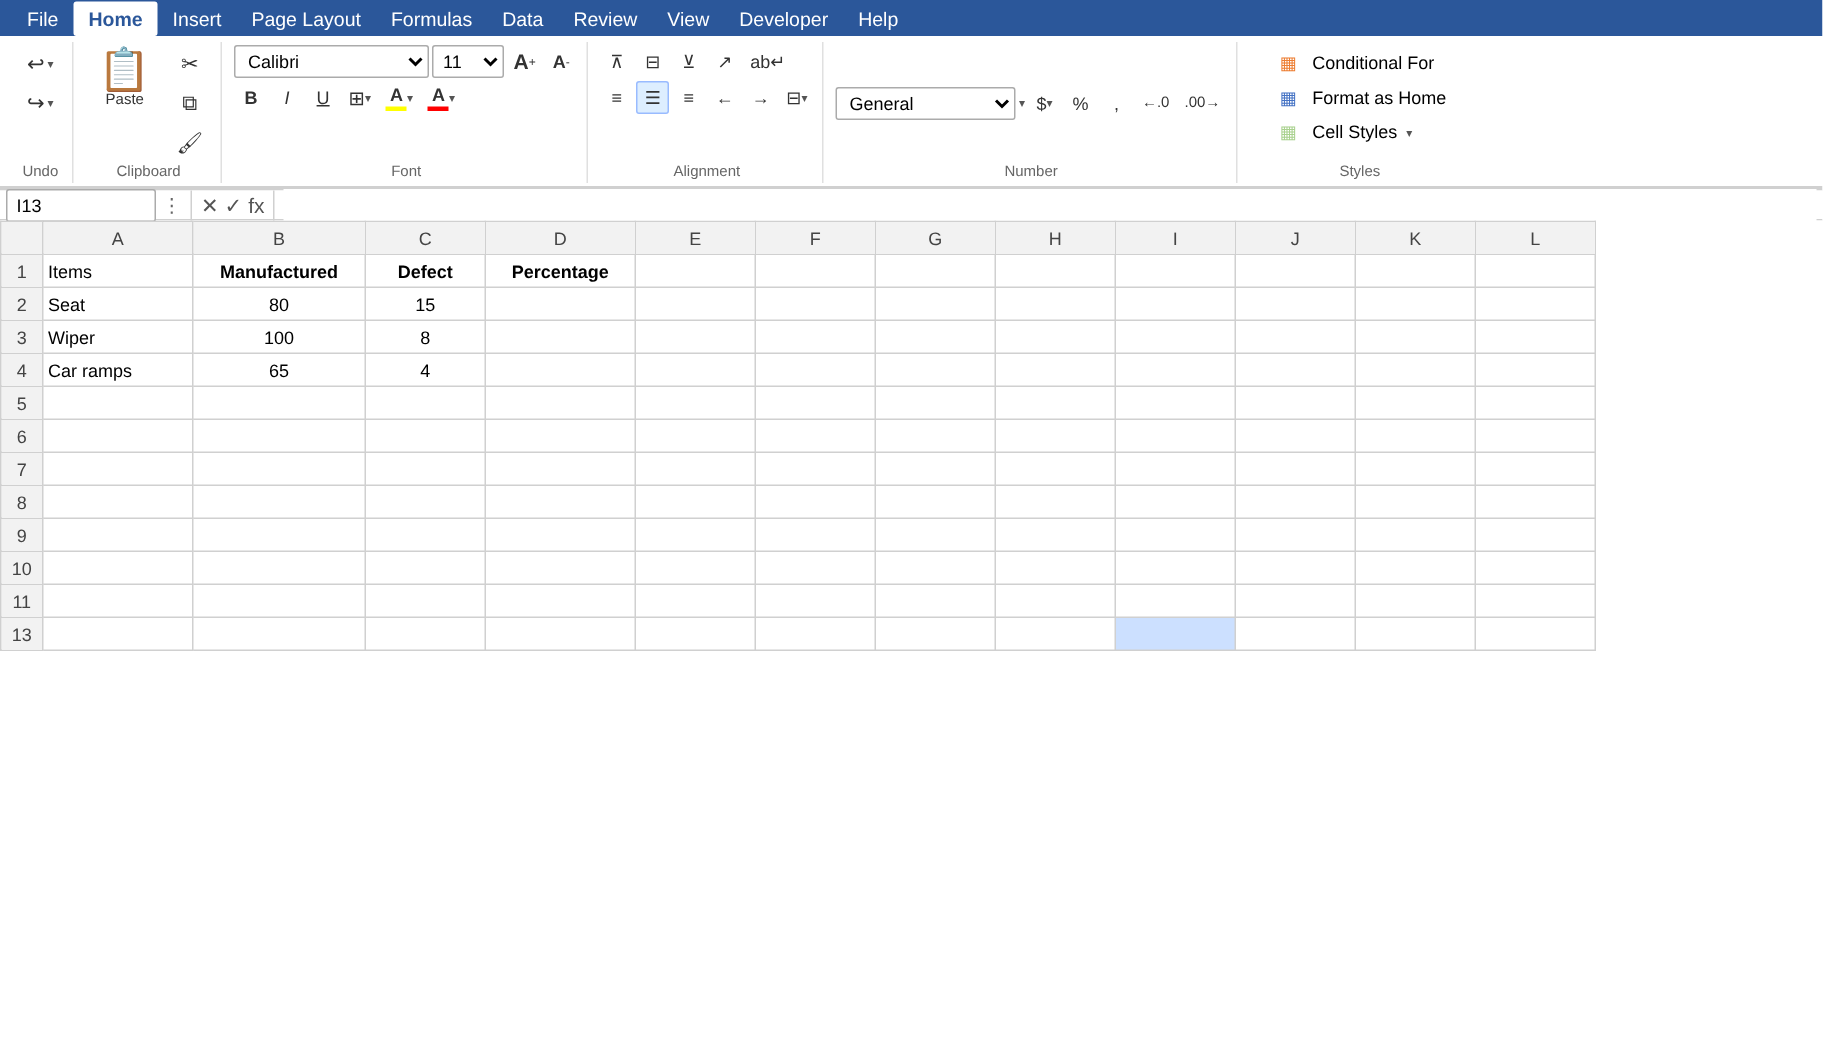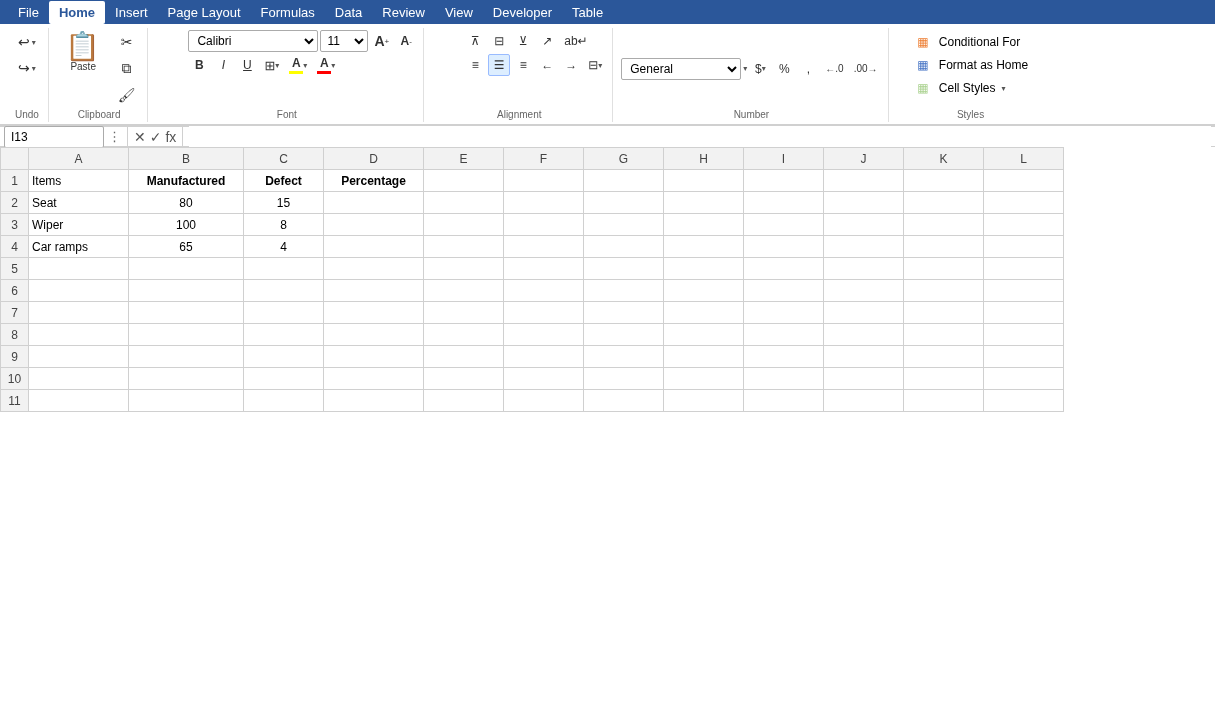--- a/index.html
+++ b/index.html
@@ -107,21 +107,21 @@
       flex-direction: column;
       gap: 2px;
     }
 
     
     .font-group .ribbon-group-content {
       flex-direction: column;
       gap: 2px;
     }
 
-    .font-row { display: flex; align-items: center; gap: 2px; margin-left: 32px; }
+    .font-row { display: flex; align-items: center; gap: 2px; }
 
     .font-select {
       width: 130px;
       height: 22px;
       font-size: 12px;
       border: 1px solid #ababab;
       padding: 1px 4px;
       border-radius: 2px;
       background: #fff;
       cursor: pointer;
@@ -364,21 +364,21 @@
 <div class="menu-bar">
   <span class="menu-item">File</span>
   <span class="menu-item active">Home</span>
   <span class="menu-item">Insert</span>
   <span class="menu-item">Page Layout</span>
   <span class="menu-item">Formulas</span>
   <span class="menu-item">Data</span>
   <span class="menu-item">Review</span>
   <span class="menu-item">View</span>
   <span class="menu-item">Developer</span>
-  <span class="menu-item">Table</span>
+  <span class="menu-item">Help</span>
 </div>
 
 <div class="ribbon">
   <div class="ribbon-content">
 
     <div class="ribbon-group undo-group">
       <div class="ribbon-group-content">
         <div class="icon-btn">
           <span>↩</span>
           <span class="dd-arrow">▾</span>
@@ -747,16 +747,31 @@
             <td></td>
             <td></td>
             <td></td>
             <td></td>
             <td></td>
             <td></td>
             <td></td>
             <td></td>
             <td></td>
           </tr>
+          <tr>
+            <th class="row-header">13</th>
+            <td></td>
+            <td></td>
+            <td></td>
+            <td></td>
+            <td></td>
+            <td></td>
+            <td></td>
+            <td></td>
+            <td class="selected"></td>
+            <td></td>
+            <td></td>
+            <td></td>
+          </tr>
         </tbody>
     </table>
   </div>
 </div>
 
 </body></html>

